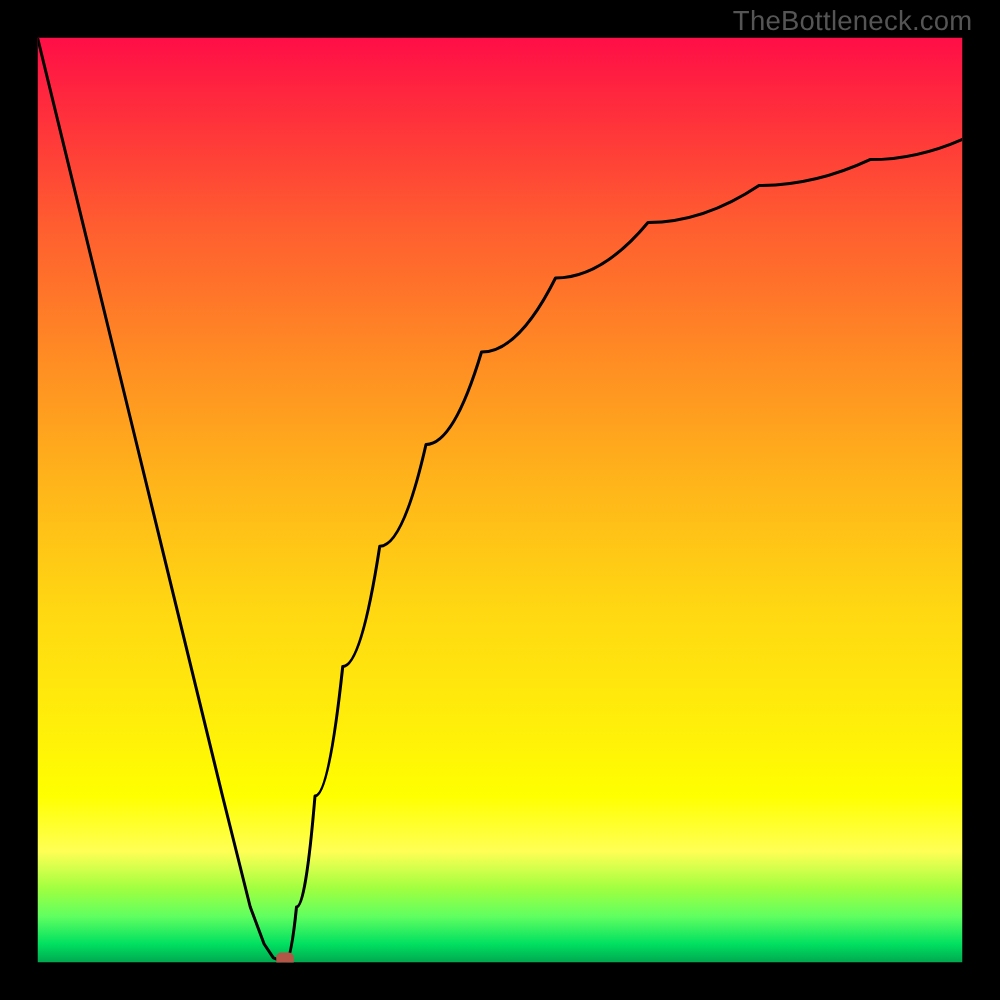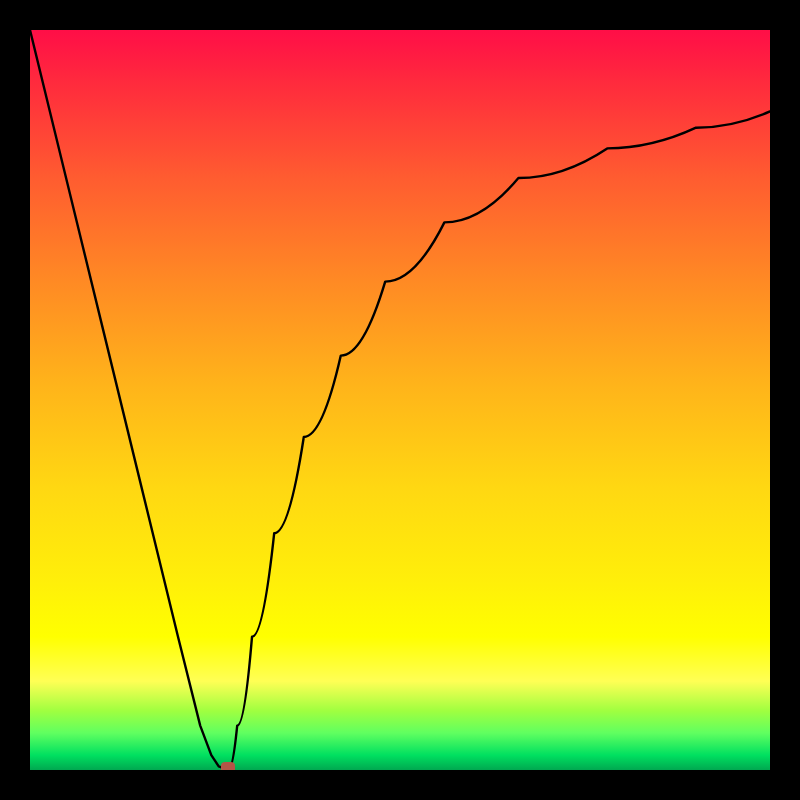--- a/index.html
+++ b/index.html
@@ -65,20 +65,21 @@
     height: 12px;
     border-radius: 4px;
     background: #b35547;
   }
 </style>
 </head>
 <body>
 
 <div class="frame">
 
+  <div class="watermark">TheBottleneck.com</div>
 
   <div class="plot-area">
     <div class="gradient-bg"></div>
 
     <svg class="curve" viewBox="0 0 740 740" preserveAspectRatio="none">
       <path id="curve-path" fill="none" stroke="#000000" stroke-width="2.4" stroke-linejoin="round" stroke-linecap="round" d="M0.00 0.00 L37.00 151.70 L74.00 303.40 L111.00 455.10 L148.00 606.80 L170.20 695.60 L181.30 725.20 L188.70 736.30 L198.32 740.00 Q202.76 740.00 207.20 695.60 Q214.60 695.60 222.00 606.80 Q233.10 606.80 244.20 503.20 Q259.00 503.20 273.80 407.00 Q292.30 407.00 310.80 325.60 Q333.00 325.60 355.20 251.60 Q384.80 251.60 414.40 192.40 Q451.40 192.40 488.40 148.00 Q532.80 148.00 577.20 118.40 Q621.60 118.40 666.00 97.68 Q703.00 97.68 740.00 81.40"></path>
     </svg>
 
     <div id="marker" class="marker" style="left: 191.32px; top: 732px; background: rgb(179, 85, 71);"></div>
   </div>

